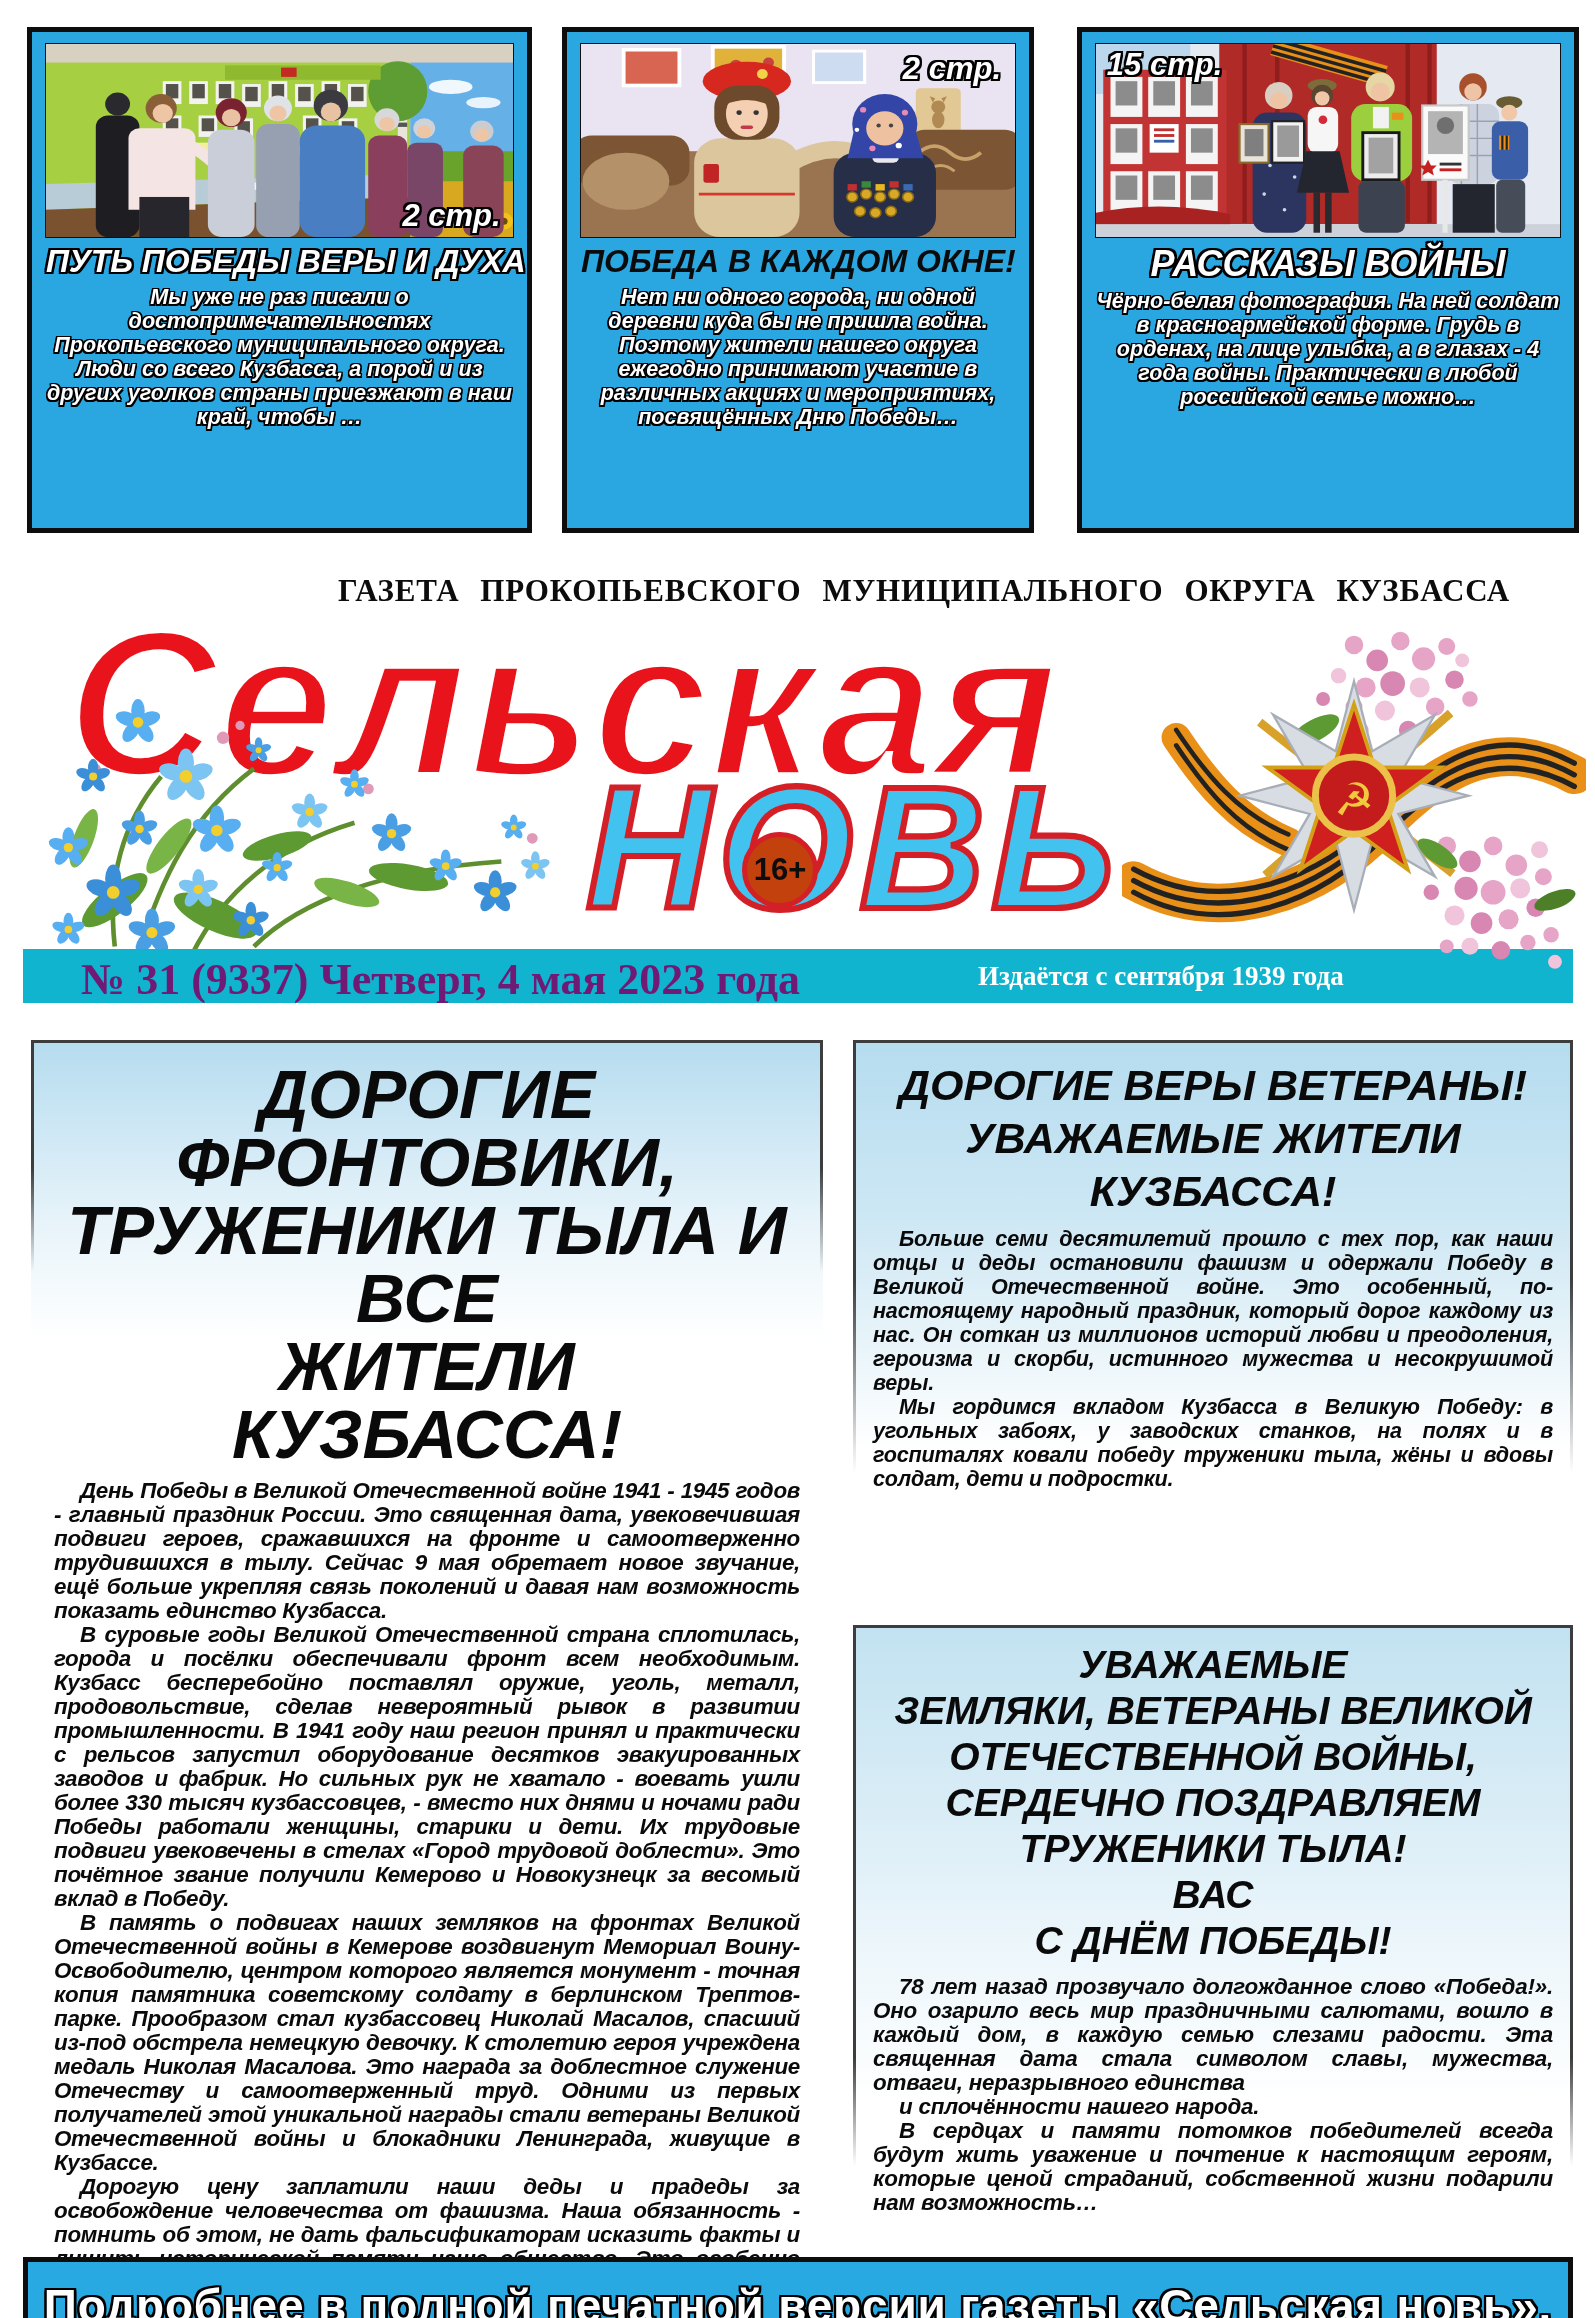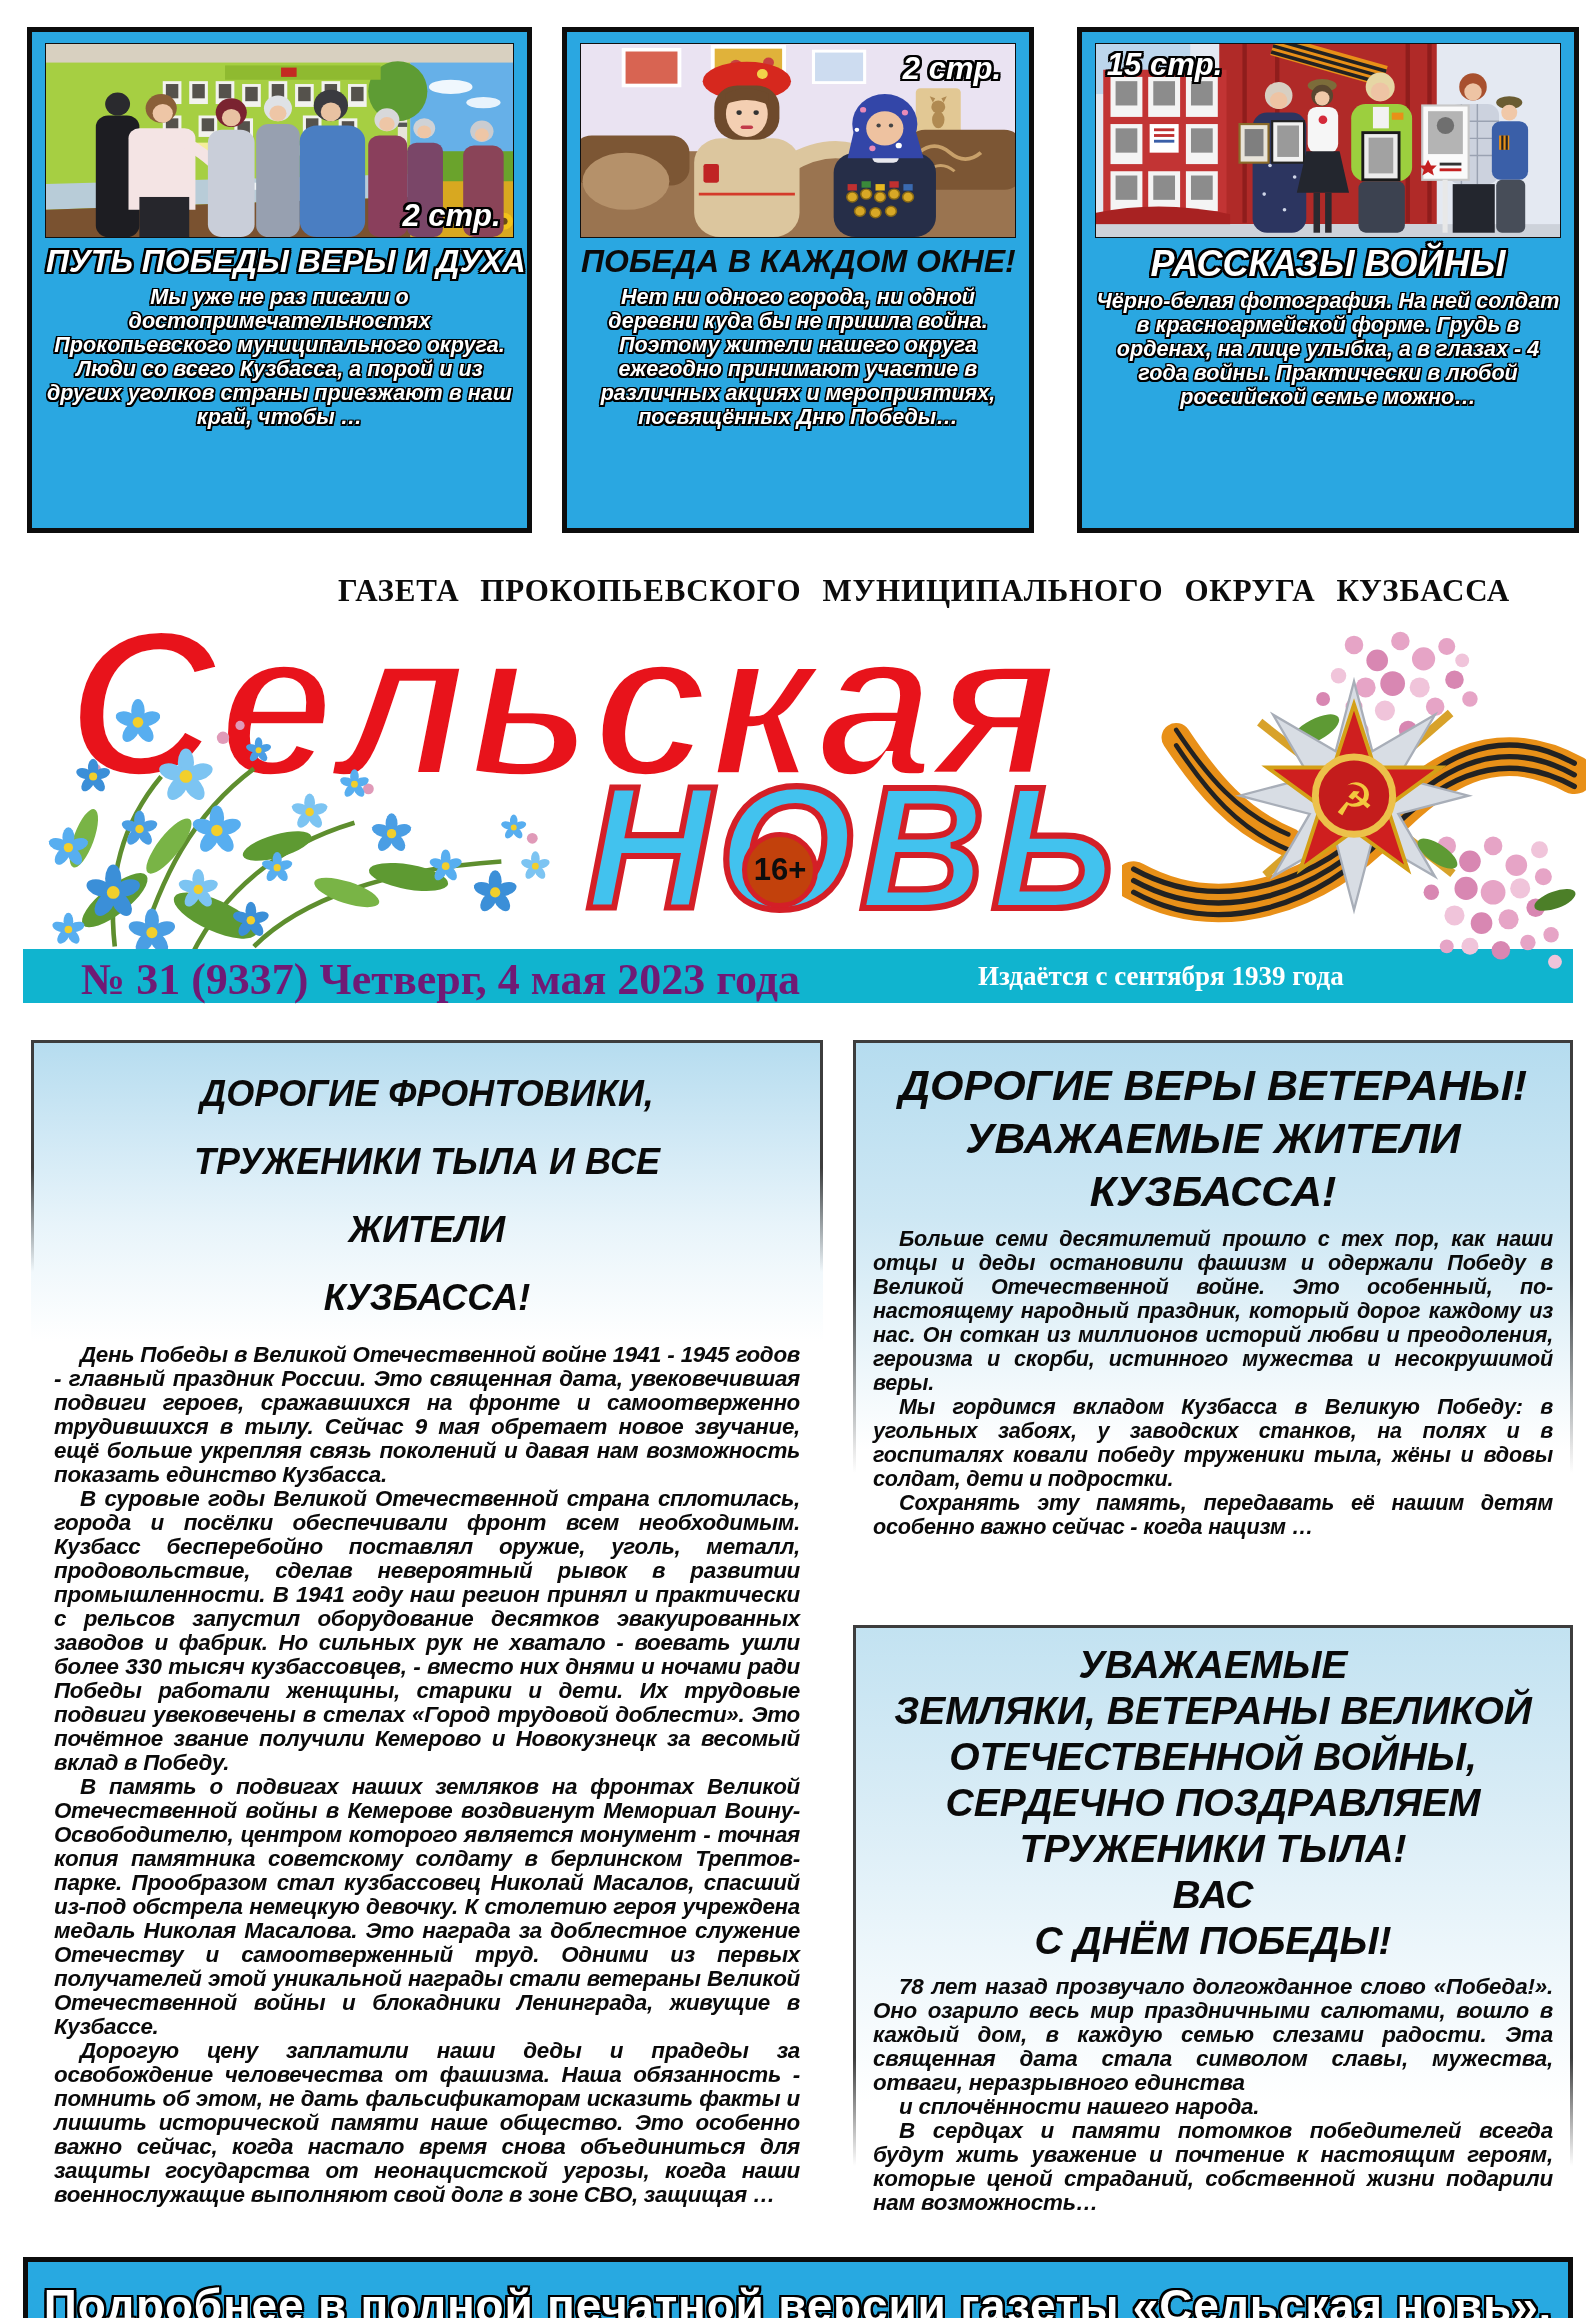--- a/index.html
+++ b/index.html
@@ -47,21 +47,21 @@
   .box-rb { left:853px; top:1625px; width:720px; height:584px; padding:17px 20px;
     background:linear-gradient(180deg,#c2e2f1 0%,#d8ecf6 30%,#ecf6fb 55%,#ffffff 82%); }
   .b-top { position:absolute; left:0; top:0; width:100%; height:3.1px; background:#3d3d3d; }
   .b-side { position:absolute; top:0; width:3.1px; background:linear-gradient(180deg,#3d3d3d 55%,rgba(61,61,61,0) 100%); }
   .b-l { left:0; } .b-r { right:0; }
   .box-left .b-side { height:232px; }
   .box-rt .b-side { height:433px; }
   .box-rb .b-side { height:541px; background:linear-gradient(180deg,#3d3d3d 80%,rgba(61,61,61,0) 100%); }
 
   .hl { text-align:center; font-weight:bold; font-style:italic; }
-  .hl-left div { font-size:36px; line-height:68px; }
+  .hl-left div { font-size:68px; line-height:68px; }
   .hl-rt div { font-size:43px; line-height:53px; }
   .hl-rb div { font-size:39px; line-height:46px; }
   .bodytext { font-weight:bold; font-style:italic; text-align:justify; }
   .bodytext p { text-indent:26px; }
   .body-l { margin-top:10.8px; font-size:22.4px; line-height:24px; letter-spacing:-0.3px; }
   .body-rt { margin-top:9.3px; font-size:21.6px; line-height:24px; letter-spacing:-0.2px; }
   .body-rb { margin-top:10.8px; font-size:22.4px; line-height:24px; letter-spacing:-0.2px; }
 
   
   .footer-bar { position:absolute; left:23px; top:2217px; width:1550px; height:98px; background:#28a9e1; border:5.4px solid #0d0d0d; display:flex; align-items:center; justify-content:center;margin-top:40px; }
@@ -504,21 +504,20 @@
     <i class="b-side b-l"></i>
     <i class="b-side b-r"></i>
     <div class="hl hl-rt">
       <div>ДОРОГИЕ ВЕРЫ ВЕТЕРАНЫ!</div>
       <div>УВАЖАЕМЫЕ ЖИТЕЛИ</div>
       <div>КУЗБАССА!</div>
     </div>
     <div class="bodytext body-rt">
       <p>Больше семи десятилетий прошло с тех пор, как наши отцы и деды остановили фашизм и одержали Победу в Великой Отечественной войне. Это особенный, по-настоящему народный праздник, который дорог каждому из нас. Он соткан из миллионов историй любви и преодоления, героизма и скорби, истинного мужества и несокрушимой веры.</p>
       <p>Мы гордимся вкладом Кузбасса в Великую Победу: в угольных забоях, у заводских станков, на полях и в госпиталях ковали победу труженики тыла, жёны и вдовы солдат, дети и подростки.</p>
-      <p>Сохранять эту память, передавать её нашим детям особенно важно сейчас - когда нацизм …</p>
     </div>
   </article>
 
   <article class="artbox box-rb">
     <i class="b-top"></i>
     <i class="b-side b-l"></i>
     <i class="b-side b-r"></i>
     <div class="hl hl-rb">
       <div>УВАЖАЕМЫЕ</div>
       <div>ЗЕМЛЯКИ, ВЕТЕРАНЫ ВЕЛИКОЙ</div>

